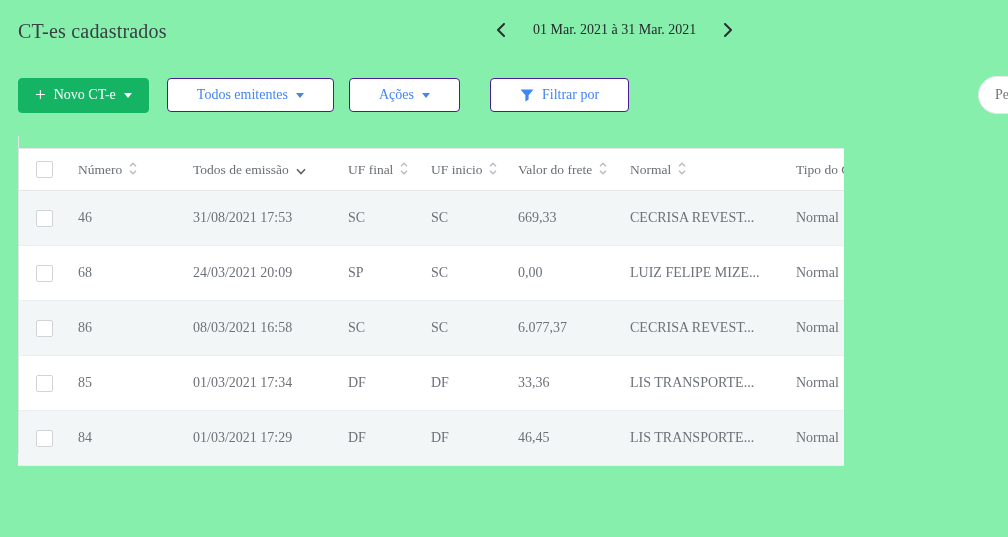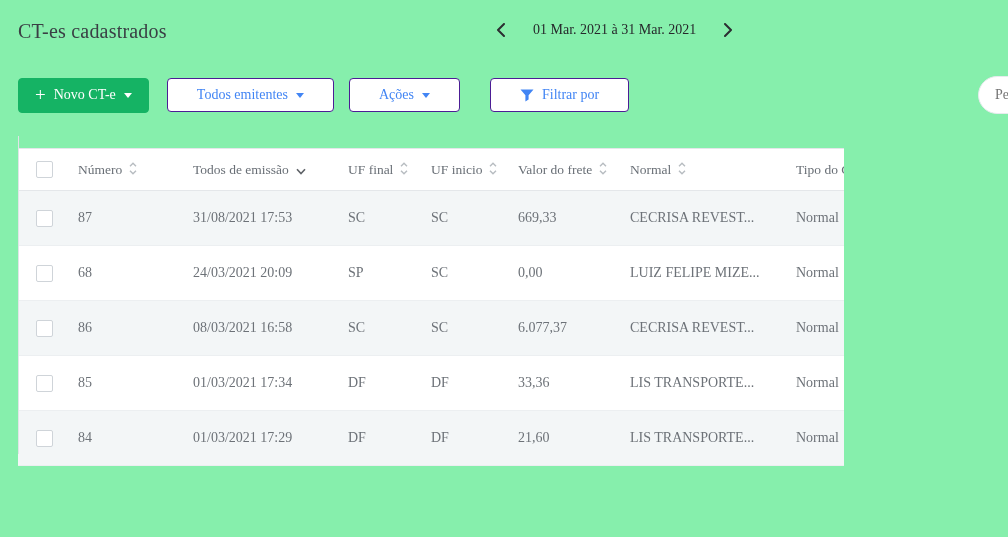--- a/index.html
+++ b/index.html
@@ -170,21 +170,21 @@
             <th><span>Tipo do CT-e</span><svg class="sort-icon" width="8" height="13" viewBox="0 0 8 13">
                 <path d="M1 4.2 L4 1.2 L7 4.2" fill="none" stroke="#b7bcc1" stroke-width="1.4"></path>
                 <path d="M1 8.8 L4 11.8 L7 8.8" fill="none" stroke="#b7bcc1" stroke-width="1.4"></path>
               </svg></th>
             <th><span>Situação</span></th>
           </tr>
         </thead>
       <tbody id="tbody">
           <tr>
             <td><span class="checkbox"></span></td>
-            <td>87</td>
+            <td>46</td>
             <td>31/08/2021 17:53</td>
             <td>SC</td>
             <td>SC</td>
             <td>669,33</td>
             <td>CECRISA REVEST...</td>
             <td>Normal</td>
             <td><span class="badge">Autorizado</span></td>
           </tr>
           <tr>
             <td><span class="checkbox"></span></td>
@@ -218,21 +218,21 @@
             <td>LIS TRANSPORTE...</td>
             <td>Normal</td>
             <td><span class="badge">Autorizado</span></td>
           </tr>
           <tr>
             <td><span class="checkbox"></span></td>
             <td>84</td>
             <td>01/03/2021 17:29</td>
             <td>DF</td>
             <td>DF</td>
-            <td>21,60</td>
+            <td>46,45</td>
             <td>LIS TRANSPORTE...</td>
             <td>Normal</td>
             <td><span class="badge">Autorizado</span></td>
           </tr>
         </tbody>
     </table>
   </div>
   <div class="cte-table-border"></div>
 
 </div>

